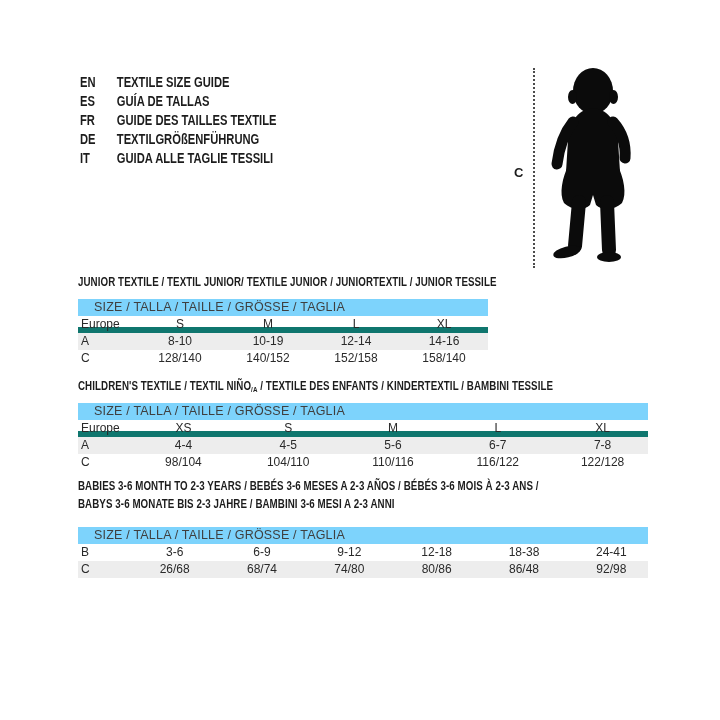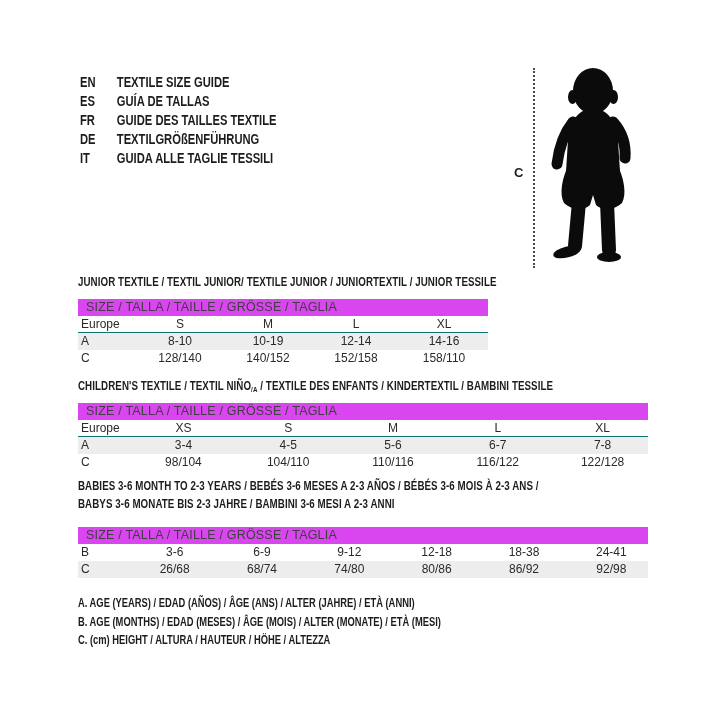--- a/index.html
+++ b/index.html
@@ -17,24 +17,24 @@
   .measure-line { position:absolute; left:533px; top:68px; height:200px; width:0;
                   border-left:2px dotted #4b4b4b; }
   .measure-label { position:absolute; left:514px; top:165px; font-weight:700; font-size:13px; }
   .figure-svg { position:absolute; left:543px; top:64px; }
   
   .tbl-title { position:absolute; font-weight:700; font-size:12.5px; letter-spacing:0.1px;
                white-space:nowrap; transform:scaleX(0.78); transform-origin:0 0; }
   .sub { font-size:8px; vertical-align:-2px; }
   
   .stable { position:absolute; font-size:12px; color:#2a2a2a; }
-  .thead { height:17px; line-height:17px; background:#d946ef; color:#3f3f3f;
-           padding-left:8px; font-size:12.5px; letter-spacing:0.2px; }
+  .thead { height:17px; line-height:17px; background:#7dd3fc; color:#3f3f3f;
+           padding-left:16px; font-size:12.5px; letter-spacing:0.2px; }
   .trow { display:flex; height:17px; line-height:17px; }
-  .trow.bordered { box-sizing:border-box; border-bottom:1px solid #0f766e; line-height:16px; }
+  .trow.bordered { box-sizing:border-box; border-bottom:6px solid #0f766e; line-height:16px; }
   .stripe { background:#ededed; }
   .lbl { padding-left:3px; }
   .t-junior .lbl { width:55px; }
   .t-wide .lbl { width:50px; }
   .val { flex:1 1 0; text-align:center; }
   
   .notes { position:absolute; left:78px; top:594px; font-weight:700; font-size:12px; }
   .note { height:18.6px; line-height:18.6px; white-space:nowrap;
           transform:scaleX(0.78); transform-origin:0 50%; }
 </style>
@@ -101,40 +101,40 @@
       <span class="val">8-10</span>
       <span class="val">10-19</span>
       <span class="val">12-14</span>
       <span class="val">14-16</span>
     </div>
     <div class="trow">
       <span class="lbl">C</span>
       <span class="val">128/140</span>
       <span class="val">140/152</span>
       <span class="val">152/158</span>
-      <span class="val">158/110</span>
+      <span class="val">158/140</span>
     </div>
   </div>
 
   <div class="tbl-title" style="left:78px; top:379px;">
     <span>CHILDREN'S TEXTILE / TEXTIL NIÑO</span><span class="sub">/A</span><span> / TEXTILE DES ENFANTS / KINDERTEXTIL / BAMBINI TESSILE</span>
   </div>
   <div class="stable t-wide" style="left:78px; top:403px; width:577px;">
     <div class="thead">SIZE / TALLA / TAILLE / GRÖSSE / TAGLIA</div>
     <div class="trow bordered">
       <span class="lbl">Europe</span>
       <span class="val">XS</span>
       <span class="val">S</span>
       <span class="val">M</span>
       <span class="val">L</span>
       <span class="val">XL</span>
     </div>
     <div class="trow stripe">
       <span class="lbl">A</span>
-      <span class="val">3-4</span>
+      <span class="val">4-4</span>
       <span class="val">4-5</span>
       <span class="val">5-6</span>
       <span class="val">6-7</span>
       <span class="val">7-8</span>
     </div>
     <div class="trow">
       <span class="lbl">C</span>
       <span class="val">98/104</span>
       <span class="val">104/110</span>
       <span class="val">110/116</span>
@@ -155,24 +155,19 @@
       <span class="val">12-18</span>
       <span class="val">18-38</span>
       <span class="val">24-41</span>
     </div>
     <div class="trow stripe">
       <span class="lbl">C</span>
       <span class="val">26/68</span>
       <span class="val">68/74</span>
       <span class="val">74/80</span>
       <span class="val">80/86</span>
-      <span class="val">86/92</span>
+      <span class="val">86/48</span>
       <span class="val">92/98</span>
     </div>
   </div>
 
-  <div class="notes">
-    <div class="note">A. AGE (YEARS) / EDAD (AÑOS) / ÂGE (ANS) / ALTER (JAHRE) / ETÀ (ANNI)</div>
-    <div class="note">B. AGE (MONTHS) / EDAD (MESES) / ÂGE (MOIS) / ALTER (MONATE) / ETÀ (MESI)</div>
-    <div class="note">C. (cm) HEIGHT / ALTURA / HAUTEUR / HÖHE / ALTEZZA</div>
-  </div>
 
 </div>
 
 </body></html>

